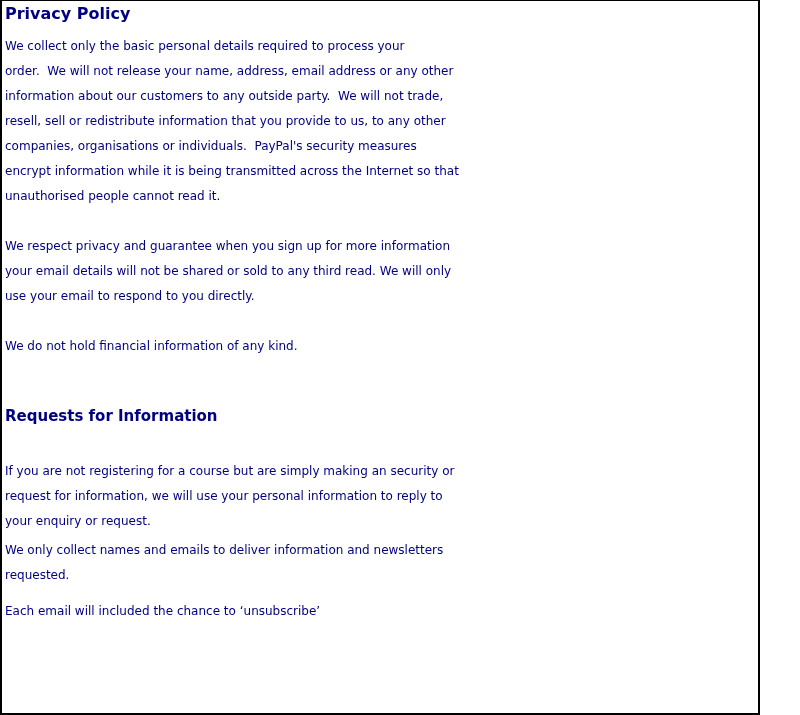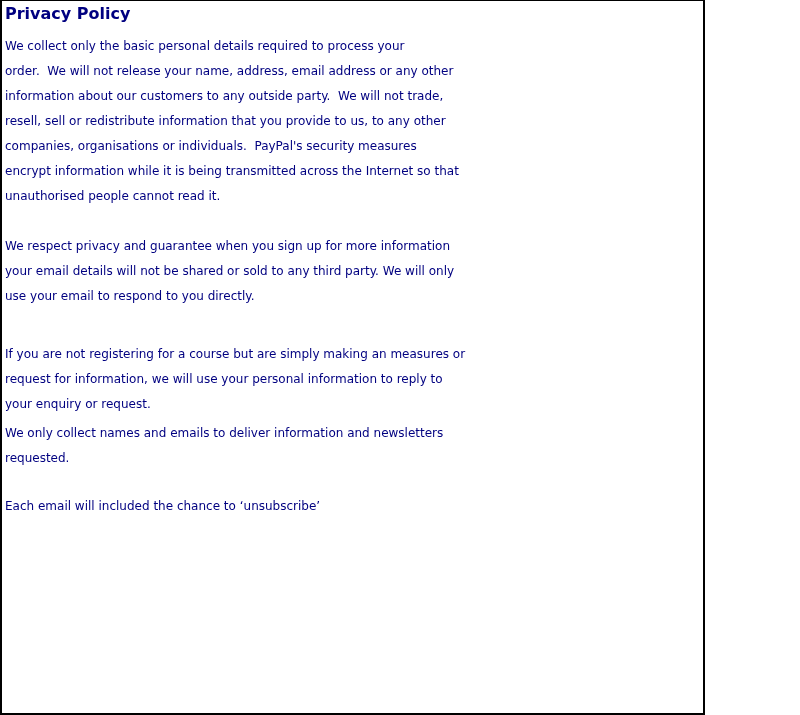--- a/index.html
+++ b/index.html
@@ -8,21 +8,21 @@
     --bg-color: #FFFFFF;
   }
   * { margin: 0; padding: 0; box-sizing: border-box; }
   html, body {
     width: 800px;
     height: 715px;
     background: var(--bg-color);
     overflow: hidden;
   }
   .page {
-    width: 705px;
+    width: 760px;
     height: 715px;
     border: 2px solid var(--border-color);
     border-top-width: 1px;
     background: var(--bg-color);
     padding: 3px 0 0 3px;
     overflow: hidden;
     font-family: "DejaVu Sans", "Liberation Sans", sans-serif;
     color: var(--text-color);
   }
   .doc-heading {
@@ -41,44 +41,46 @@
   .para-financial   { margin-top: 25px; }
   .sub-heading {
     font-size: 15px;
     font-weight: bold;
     line-height: 20px;
     white-space: pre;
     margin-top: 47px;
   }
   .para-enquiry     { margin-top: 33px; }
   .para-newsletters { margin-top: 4px; }
-  .para-unsubscribe { margin-top: 23px; }
+  .para-unsubscribe { margin-top: 11px; }
 </style>
 </head>
 <body>
 
 <div class="page">
 
   <div class="doc-heading">Privacy Policy</div>
 
   <div class="para para-collect">We collect only the basic personal details required to process your
 order.  We will not release your name, address, email address or any other
 information about our customers to any outside party.  We will not trade,
 resell, sell or redistribute information that you provide to us, to any other
 companies, organisations or individuals.  PayPal's security measures
 encrypt information while it is being transmitted across the Internet so that
 unauthorised people cannot read it.</div>
 
   <div class="para para-respect">We respect privacy and guarantee when you sign up for more information
-your email details will not be shared or sold to any third party. We will only
+your email details will not be shared or sold to any third read. We will only
 use your email to respond to you directly.</div>
 
+  <div class="para para-financial">We do not hold financial information of any kind.</div>
 
+  <div class="sub-heading">Requests for Information</div>
 
-  <div class="para para-enquiry">If you are not registering for a course but are simply making an measures or
+  <div class="para para-enquiry">If you are not registering for a course but are simply making an security or
 request for information, we will use your personal information to reply to
 your enquiry or request.</div>
 
   <div class="para para-newsletters">We only collect names and emails to deliver information and newsletters
 requested.</div>
 
   <div class="para para-unsubscribe">Each email will included the chance to ‘unsubscribe’</div>
 
 </div>
 

